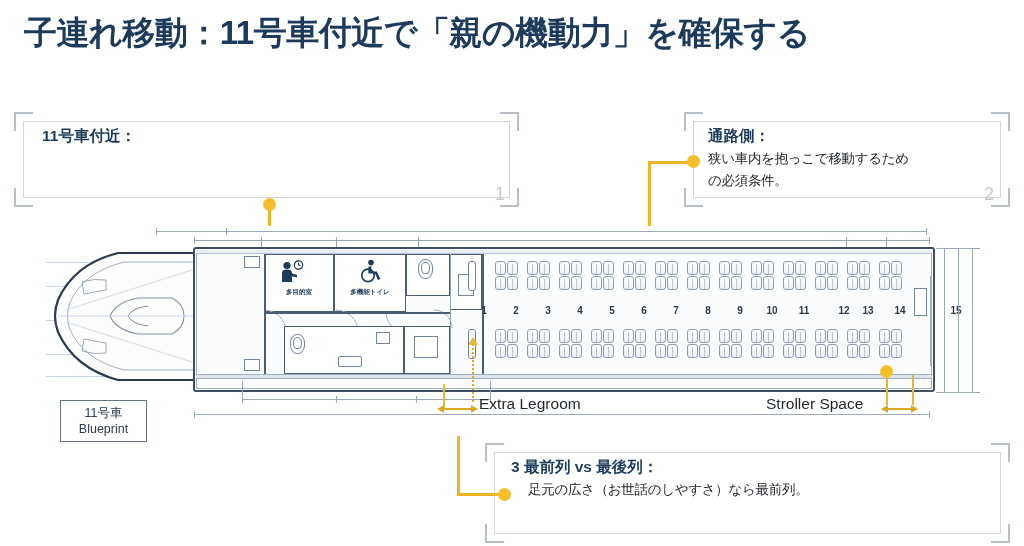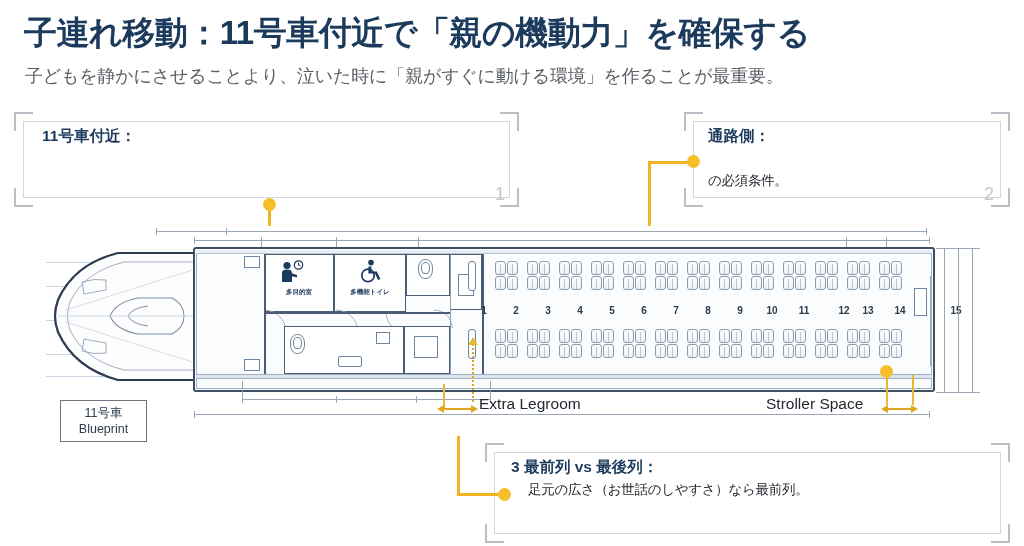--- a/index.html
+++ b/index.html
@@ -153,40 +153,40 @@
   }
   #tagbox div{font-size:12.5px;color:#2b3a4c;line-height:16px;}
 
   .pplicon{position:absolute;}
 </style>
 </head>
 <body>
 
 <div id="header">
   <div id="title">子連れ移動：11号車付近で「親の機動力」を確保する</div>
-  <div id="subtitle">子どもを静かにさせることより、泣いた時に「親がすぐに動ける環境」を作ることが最重要。</div>
 </div>
 
 <div class="callout" id="callout1">
   <div class="inner"></div>
   <div class="brk tl"></div>
   <div class="brk tr"></div>
   <div class="brk bl"></div>
   <div class="brk br"></div>
   <div class="c-head">11号車付近：</div>
   <div class="c-num">1</div>
 </div>
 
 <div class="callout" id="callout2">
   <div class="inner"></div>
   <div class="brk tl"></div>
   <div class="brk tr"></div>
   <div class="brk bl"></div>
   <div class="brk br"></div>
   <div class="c-head">通路側：</div>
+  <div class="c-line l1">狭い車内を抱っこで移動するため</div>
   <div class="c-line l2">の必須条件。</div>
   <div class="c-num">2</div>
 </div>
 
 <div class="callout" id="callout3">
   <div class="inner"></div>
   <div class="brk tl"></div>
   <div class="brk tr"></div>
   <div class="brk bl"></div>
   <div class="brk br"></div>

